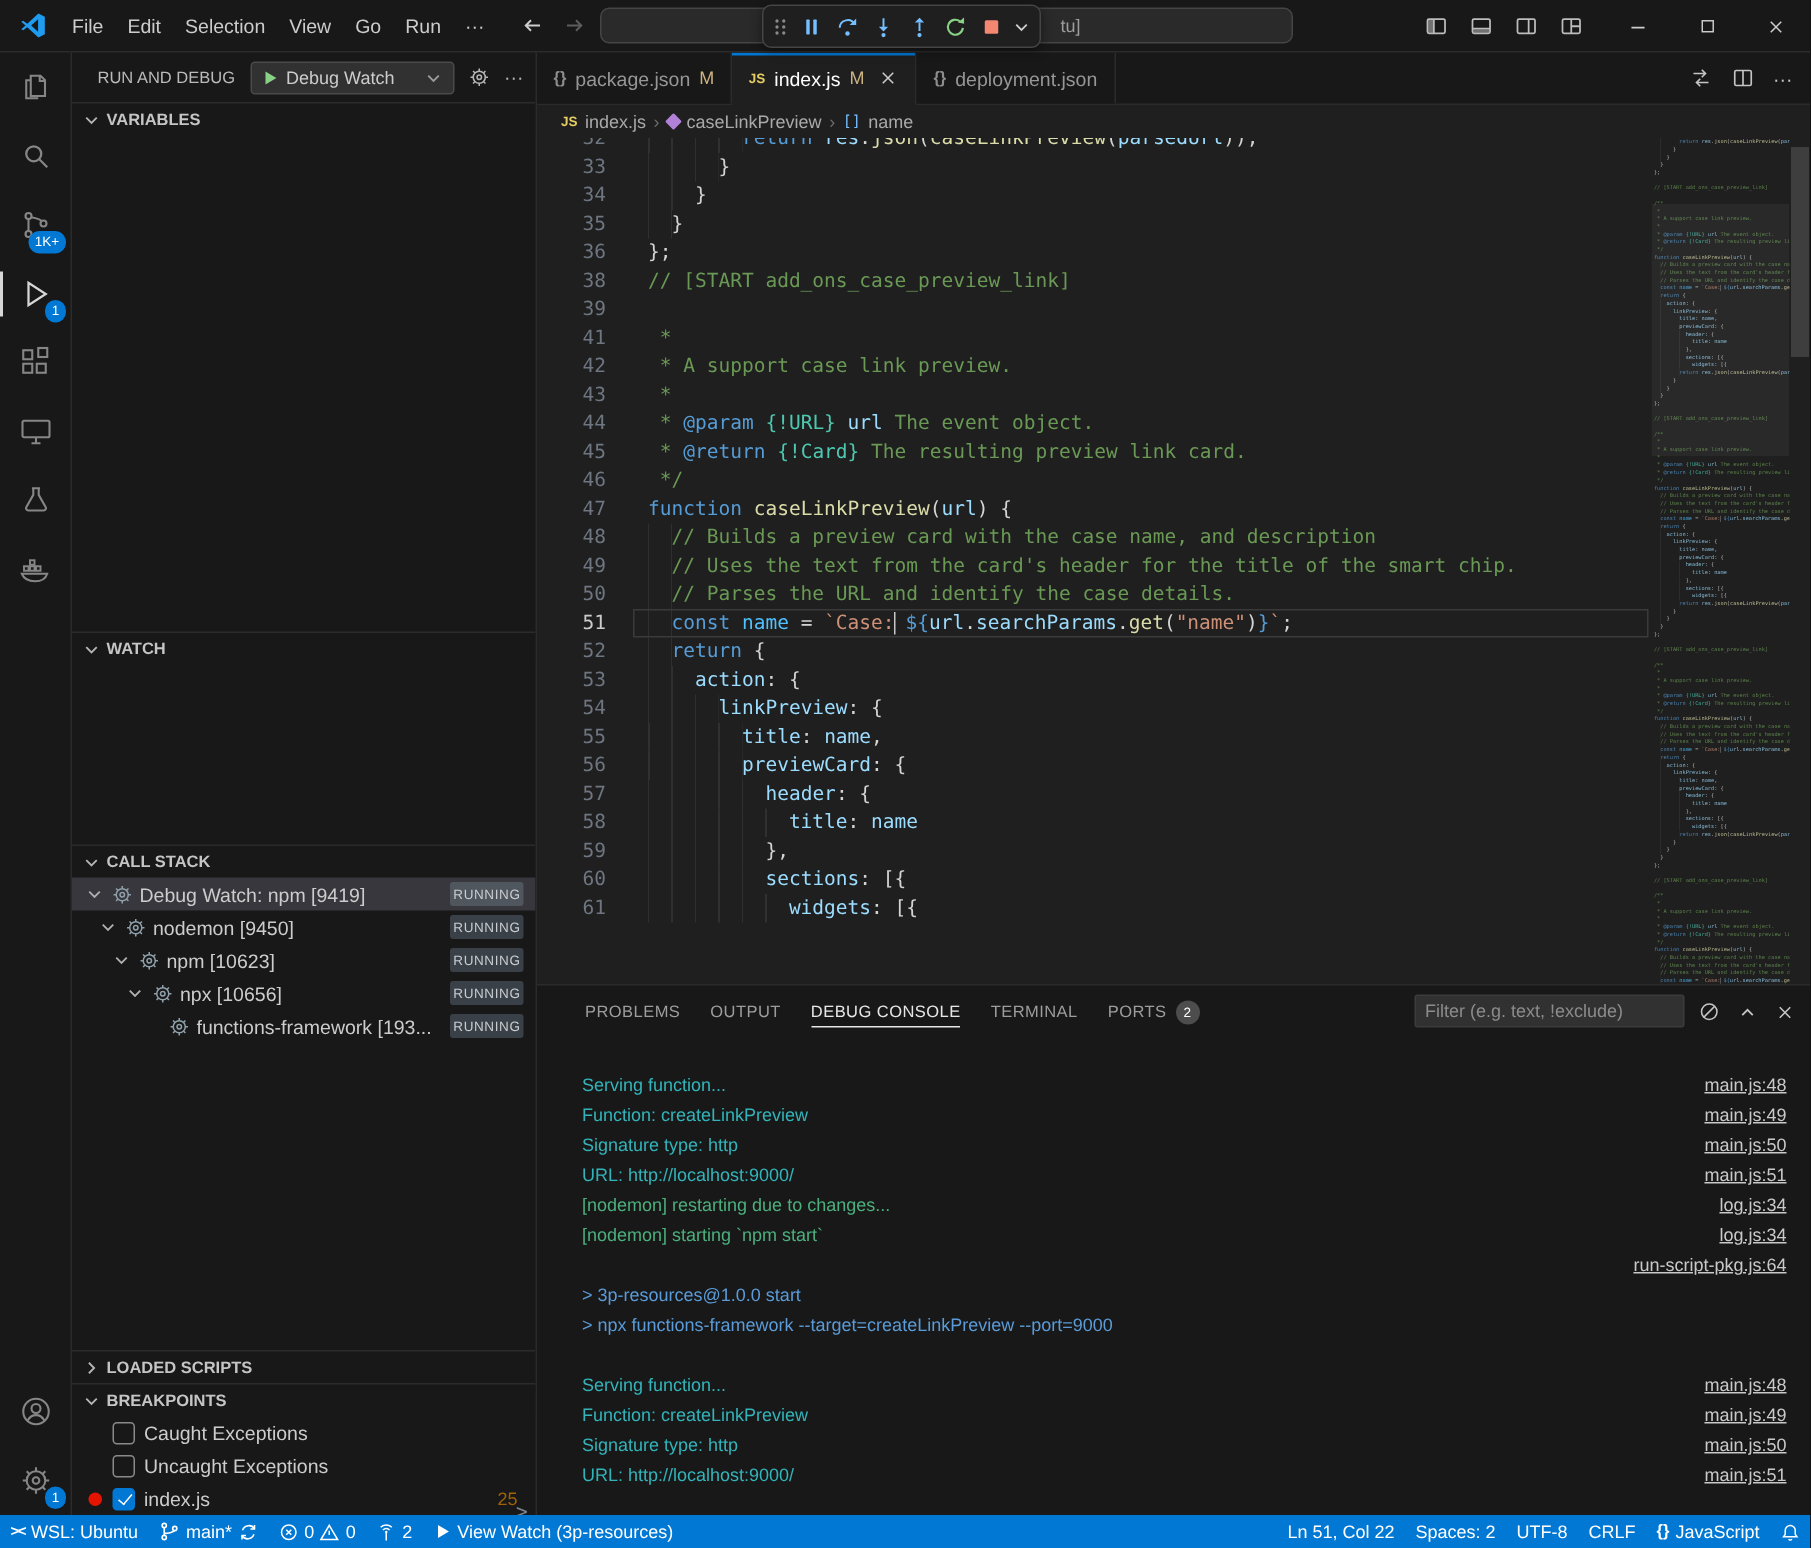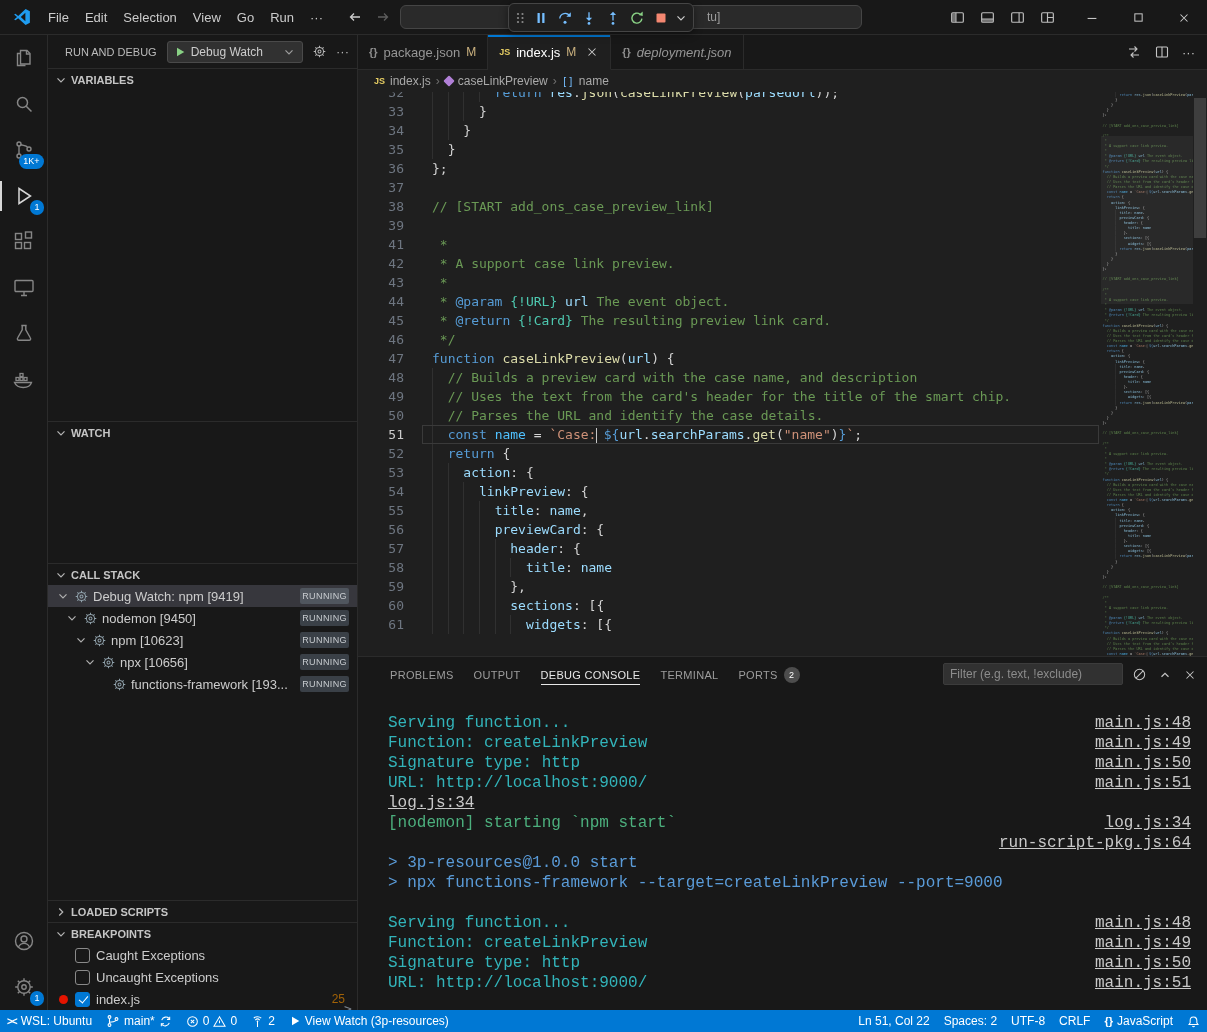--- a/index.html
+++ b/index.html
@@ -63,21 +63,21 @@
 .cb.on::after{content:'';position:absolute;left:4.5px;top:1.5px;width:4px;height:8px;border:solid #fff;border-width:0 1.5px 1.5px 0;transform:rotate(40deg)}
 .bp-label{flex:1;white-space:nowrap;overflow:hidden}
 .bp-line{color:#a16207;font-size:12px}
 
 
 .editor-area{position:absolute;left:358px;top:35px;right:0;bottom:22px;background:#1f1f1f}
 .tabbar{position:absolute;top:0;left:0;right:0;height:35px;background:#181818;display:flex;border-bottom:1px solid #2b2b2b}
 .tab{display:flex;align-items:center;gap:6px;padding:0 11px;border-right:1px solid #2b2b2b;font-size:13px;color:#969696;background:#181818;position:relative}
 .tab.active{background:#1f1f1f;color:#fff;margin-bottom:-1px;border-bottom:1px solid #1f1f1f}
 .tab.active::before{content:'';position:absolute;top:0;left:0;right:0;height:1.5px;background:#0078d4}
-.tab.preview .tab-label{font-style:italic}
+.tab.preview .tab-label{}
 .tab-m{color:#cdb380;font-size:12px}
 .tab .tab-close{color:#ccc;margin-left:3px}
 .json-ic{color:#8d8d8d;font-size:11px;font-weight:700}
 .js-ic{color:#e6cd63;font-size:9px;font-weight:700}
 .tab-actions{margin-left:auto;display:flex;align-items:center;gap:12px;padding-right:12px;color:#c5c5c5}
 .breadcrumbs{position:absolute;top:35px;left:0;right:0;height:22px;background:#1f1f1f;display:flex;align-items:center;gap:5px;padding-left:16px;font-size:12px;color:#a9a9a9}
 .bc-item{display:flex;align-items:center;gap:5px}
 .bc-sep{color:#6e6e6e}
 .mi{width:8px;height:8px;background:#b180d7;transform:rotate(45deg);border-radius:1px;display:inline-block}
 .fi{color:#75beff;font-family:"DejaVu Sans Mono",monospace;font-size:10px}
@@ -105,21 +105,21 @@
 
 .panel{position:absolute;top:621px;left:0;right:0;bottom:0;background:#181818;border-top:1px solid #2b2b2b}
 .panel-header{height:35px;display: flex;align-items:flex-start;padding-left:22px;position:relative}
 .p-tab{font-size:11px;letter-spacing:.3px;color:#9d9d9d;padding:0 10px;height:100%;display:flex;align-items:center;gap:6px;position:relative;white-space:nowrap}
 .p-tab.active{color:#e7e7e7}
 .p-tab.active::after{content:'';position:absolute;left:10px;right:10px;bottom:7px;height:1px;background:#e7e7e7}
 .p-badge{background:#4d4d4d;color:#fff;font-size:9px;border-radius:50%;width:16px;height:16px;display:flex;align-items:center;justify-content:center}
 .panel-filter{position:absolute;right:84px;top:6px;width:180px;height:22px;background:#313131;border:1px solid #3c3c3c;border-radius:2px;color:#ccc;font-size:12px;padding:0 6px;font-family:"Liberation Sans",sans-serif;outline:none}
 .panel-filter::placeholder{color:#8c8c8c}
 .panel-actions{position:absolute;right:10px;top:0;height:35px;display:flex;align-items:center;gap:11px;color:#c5c5c5}
-.console{padding:21px 16px 0 30px;font-family:Liberation Mono, monospace;font-size:16px}
+.console{padding:21px 16px 0 30px;font-family:Liberation Sans, sans-serif;font-size:12px}
 .console-row{height:20px;display:flex;align-items:center}
 .cr-text{white-space:pre;flex:1}
 .c-out{color:#32b4ba}.c-nodemon{color:#4caf7d}.c-npm{color:#5a9bd8}
 .cr-link{color:#c9c9c9;text-decoration:underline;cursor:pointer;white-space:nowrap}
 .console-prompt{margin-top:8px;margin-left:-14px;color:#7d8590;font-family:"DejaVu Sans Mono",monospace}
 
 
 .statusbar{position:absolute;left:0;right:0;bottom:0;height:22px;background:#0078d4;color:#fff;display:flex;justify-content:space-between;font-size:12px;z-index:60}
 .st-group{display:flex;align-items:center;height:100%}
 .st-item{display:flex;align-items:center;gap:4px;padding:0 7px;height:100%;white-space:nowrap}
@@ -614,24 +614,20 @@
           </div>
           <div class="code-line">
             <span class="ln">35</span>
             <span class="lc"><span class="tk-ws">  </span><span class="tk-pun">}</span></span>
           </div>
           <div class="code-line">
             <span class="ln">36</span>
             <span class="lc"><span class="tk-pun">};</span></span>
           </div>
           <div class="code-line">
-            <span class="ln">37</span>
-            <span class="lc"></span>
-          </div>
-          <div class="code-line">
             <span class="ln">38</span>
             <span class="lc"><span class="tk-com">// [START add_ons_case_preview_link]</span></span>
           </div>
           <div class="code-line">
             <span class="ln">39</span>
             <span class="lc"></span>
           </div>
           <div class="code-line">
             <span class="ln">41</span>
             <span class="lc"><span class="tk-com"> *</span></span>
@@ -1105,20 +1101,21 @@
           </div>
           <div class="console-row">
             <span class="cr-text c-out">Signature type: http</span>
             <a class="cr-link">main.js:50</a>
           </div>
           <div class="console-row">
             <span class="cr-text c-out">URL: http://localhost:9000/</span>
             <a class="cr-link">main.js:51</a>
           </div>
           <div class="console-row">
+            <span class="cr-text c-nodemon">[nodemon] restarting due to changes...</span>
             <a class="cr-link">log.js:34</a>
           </div>
           <div class="console-row">
             <span class="cr-text c-nodemon">[nodemon] starting `npm start`</span>
             <a class="cr-link">log.js:34</a>
           </div>
           <div class="console-row">
             <span class="cr-text c-out">&nbsp;</span>
             <a class="cr-link">run-script-pkg.js:64</a>
           </div>

